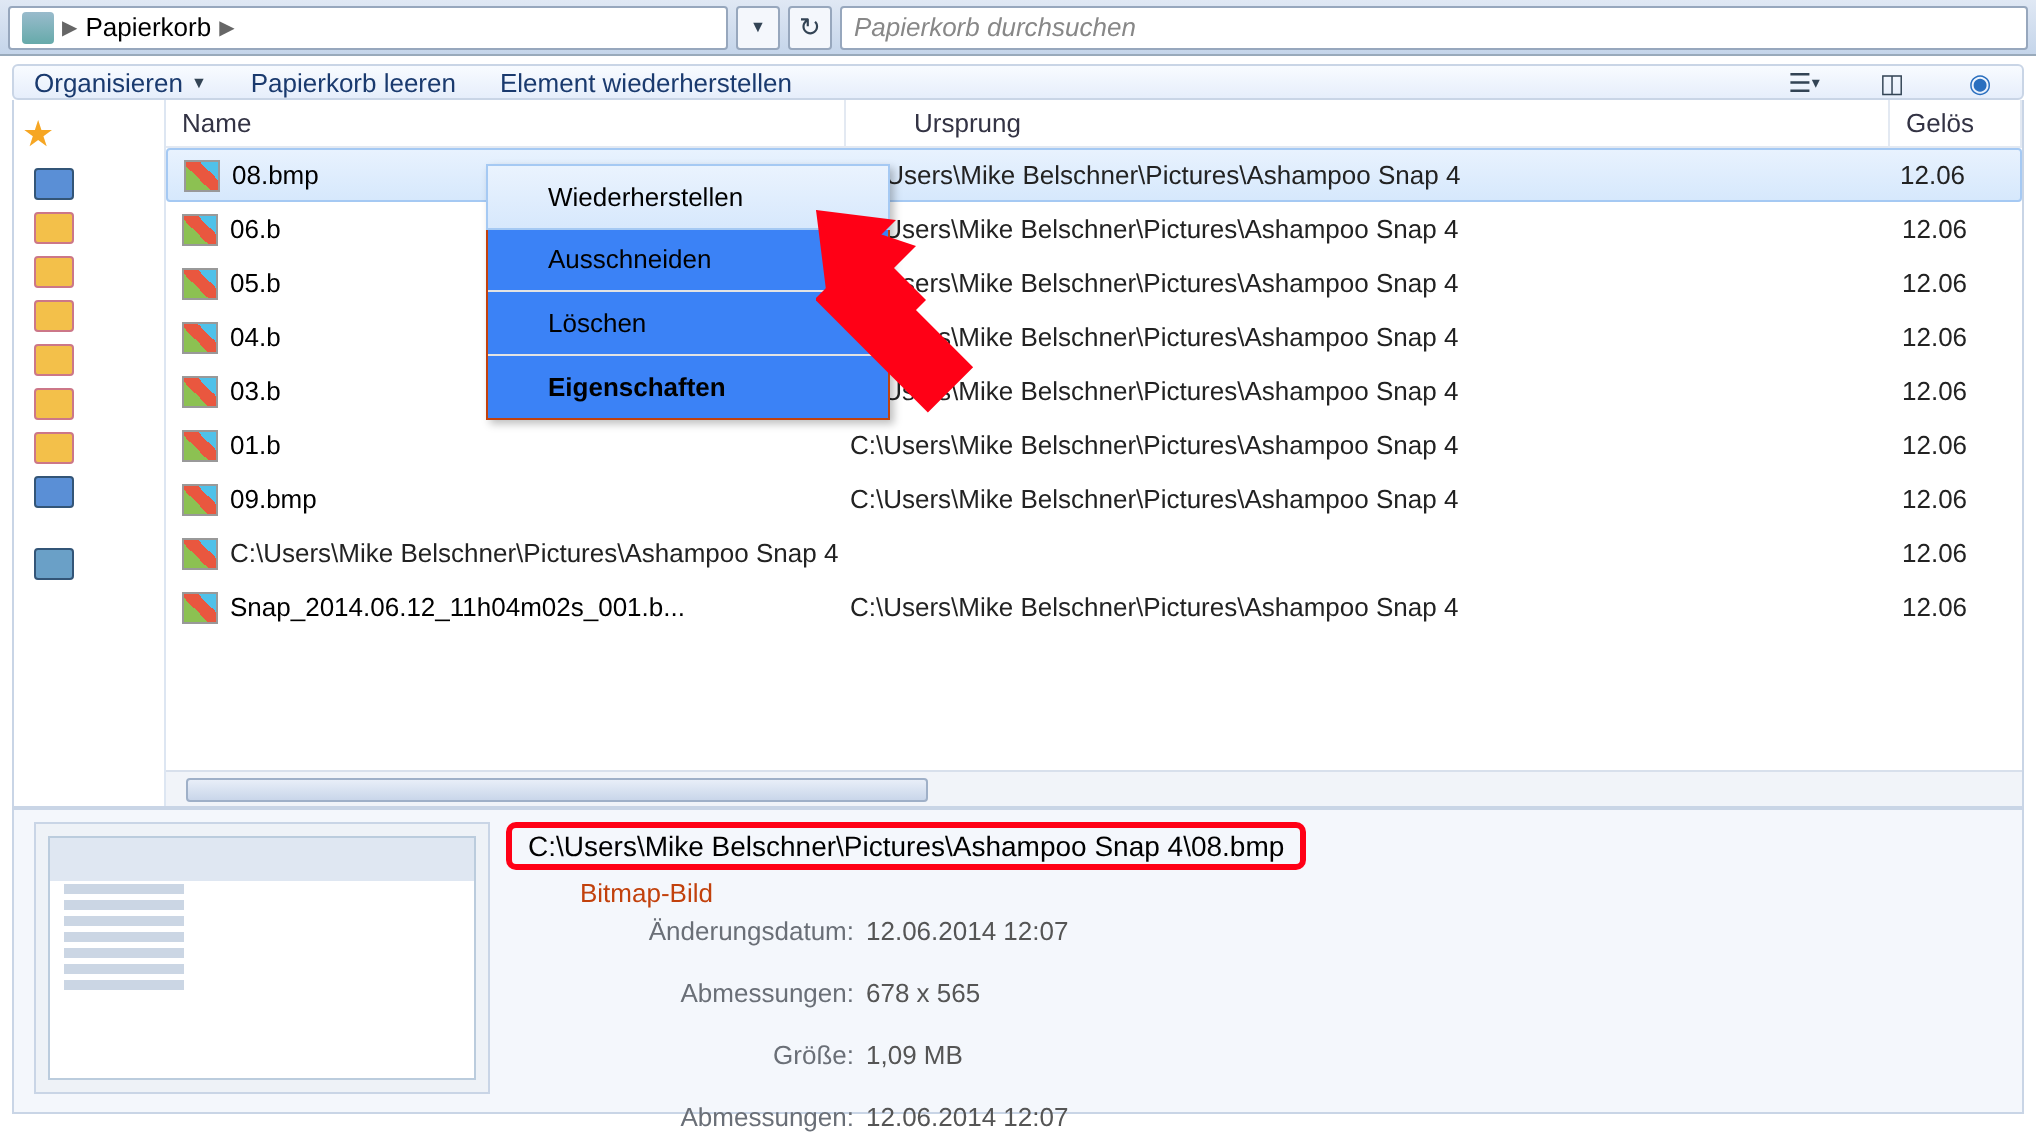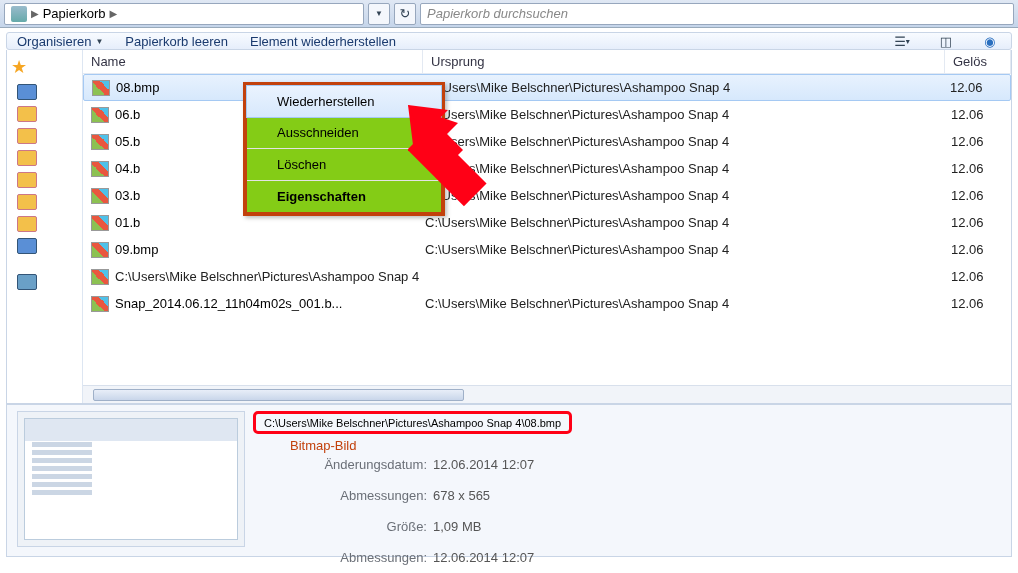--- a/index.html
+++ b/index.html
@@ -27,50 +27,50 @@
   .fav-star { color:#f6a623; font-size:18px; }
   .side-ic { width:20px; height:16px; background:#f3c04a; border-radius:2px; margin-left:6px; border:1px solid #c78; }
   .side-ic.blue { background:#5a8fd6; border-color:#357;}
   .side-ic.mon { background:#6aa0c7; border-color:#357;}
 
   
   .list { flex:1; display:flex; flex-direction:column; background:#fff; position:relative;}
   .headers { display:flex; height:24px; border-bottom:1px solid #e3e9f2; color:#334; }
   .headers div { padding:4px 8px; border-right:1px solid #e3e9f2; }
   .col-name { width:340px; }
-  .col-origin { flex:1; }
+  .col-origin { flex:1;margin-left:26px; }
   .col-del { width:66px; text-align:left;}
   .rows { flex:1; overflow:hidden; }
   .row { display:flex; height:27px; align-items:center; padding-left:8px; }
   .row.sel { background:linear-gradient(#e8f2fe,#d6e8fc); border:1px solid #a5c9f3; border-radius:2px; }
   .row .file-ic { width:18px; height:16px; margin-right:6px; background:linear-gradient(45deg,#8cc152 0 40%, #e9573f 40% 70%, #4fc1e9 70%); border:1px solid #999; }
   .row .nm { width:310px; white-space:nowrap; overflow:hidden; text-overflow:ellipsis; }
   .row .or { flex:1; white-space:nowrap; overflow:hidden; text-overflow:ellipsis; color:#222;}
   .row .dl { width:60px; text-align:left; color:#222;}
   .hscroll { height:18px; border-top:1px solid #d8e0ec; background:#f1f4f9; display:flex; align-items:center;}
   .hscroll .thumb { margin-left:10px; width:40%; height:12px; background:linear-gradient(#e8eef8,#c9d6ea); border:1px solid #9fb0c8; border-radius:2px;}
 
   
-  .ctx { position:absolute; left:160px; top:32px; width:202px; background:#84cc16; border:4px solid #c2410c; box-shadow:2px 2px 4px rgba(0,0,0,.25); z-index:20;}
+  .ctx { position:absolute; left:160px; top:32px; width:202px; background:#3b82f6; border:1px solid #c2410c; box-shadow:2px 2px 4px rgba(0,0,0,.25); z-index:20;}
   .ctx .mi { padding:8px 14px 8px 30px; border-bottom:1px solid #e3e3e3; cursor:default;}
   .ctx .mi.hover { background:linear-gradient(#eaf3fe,#d7e8fc); border:1px solid #a5c9f3; margin:-1px;}
   .ctx .mi.bold { font-weight:bold; border-bottom:none;}
   
   
   .arrow { position:absolute; left:325px; top:55px; z-index:30; pointer-events:none;}
   .arrow svg { width:120px; height:120px; }
 
   
   .details { height:153px; margin:0 6px; border:1px solid #c9d5e6; border-top:1px solid #c9d5e6; background:#f4f7fc; display:flex; padding:6px 10px; gap:8px; }
   .thumb-big { width:228px; height:136px; background:#eef2f7; border:1px solid #c9d5e6; position:relative; overflow:hidden;}
   .thumb-big::before { content:""; position:absolute; inset:6px; background:linear-gradient(180deg,#dfe7f2 0 18%, #fff 18% 100%); border:1px solid #bcd;}
   .thumb-tree { position:absolute; left:14px; top:30px; width:60px; display:flex; flex-direction:column; gap:3px;}
   .thumb-tree span { height:5px; background:#cbd6e4; display:block;}
   .det-body { flex:1; display:flex; flex-direction:column; gap:4px; padding-top:0; }
-  .det-path { font-size:11px; color:#000; padding:4px 6px;}
+  .det-path { font-size:14px; color:#000; padding:4px 6px;}
   .det-path-wrap { border:3px solid #ff0016; border-radius:5px; display:inline-block; padding:1px 2px; }
   .det-type { color:#c2410c; padding-left:37px;}
   .det-grid { display:grid; grid-template-columns:160px auto; row-gap:16px; padding-left:20px;}
   .det-grid .lab { text-align:right; color:#6a6f77; padding-right:6px;}
   .det-grid .val { color:#555;}
 
 </style>
 </head>
 <body>
 

